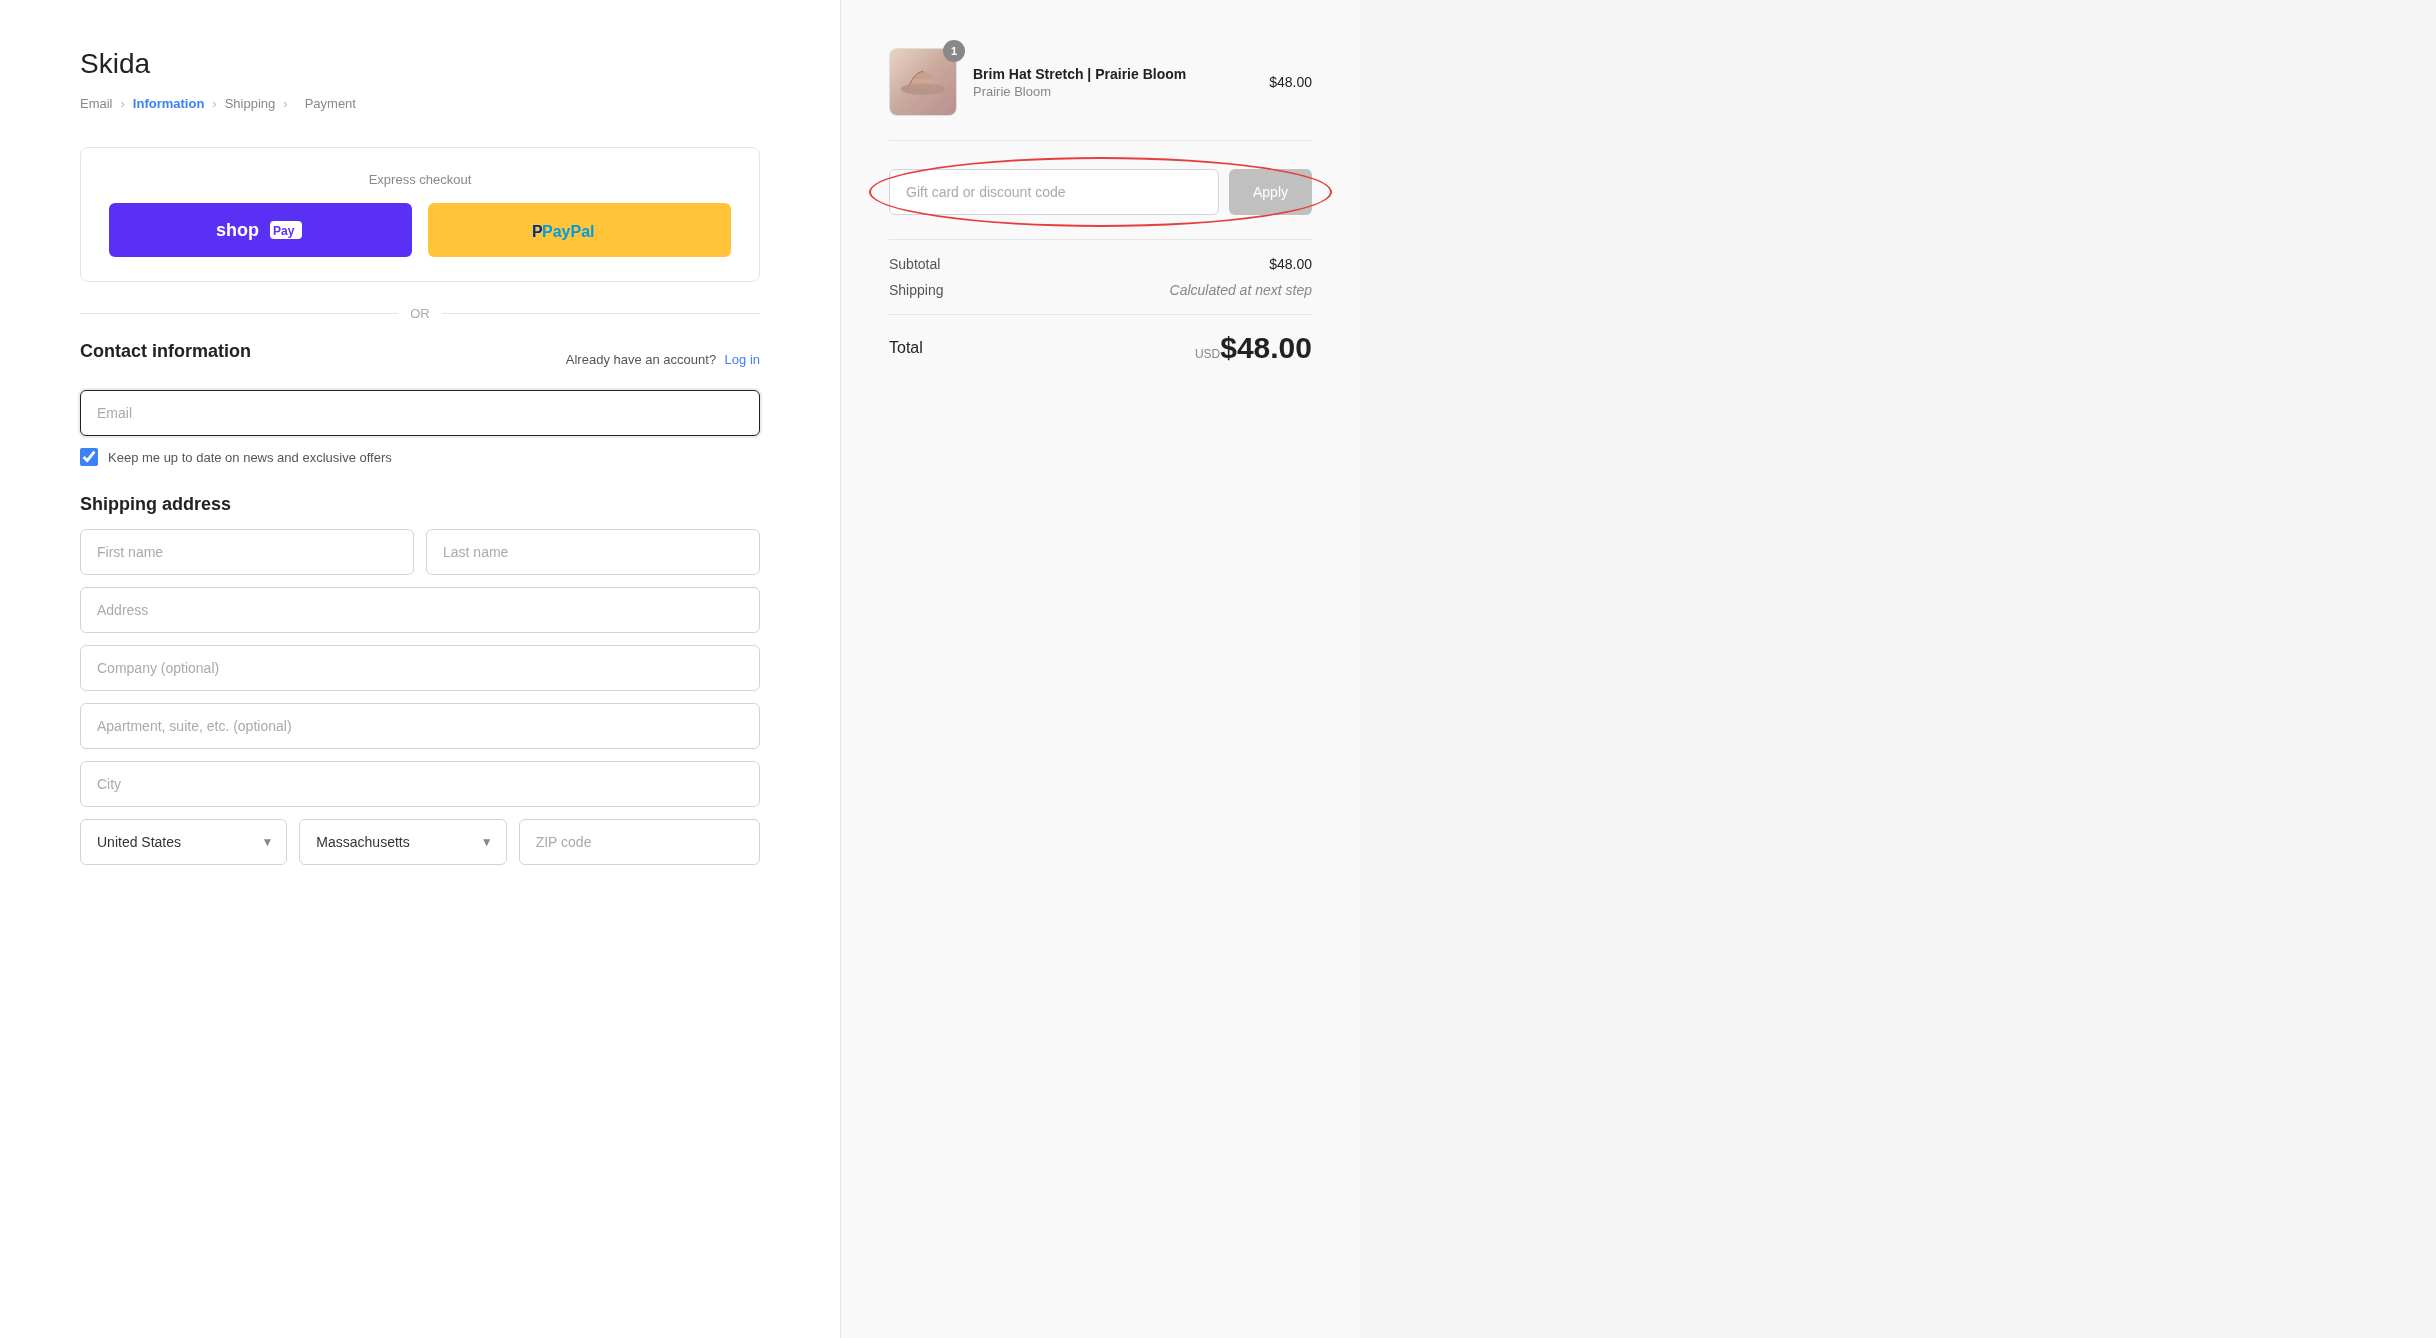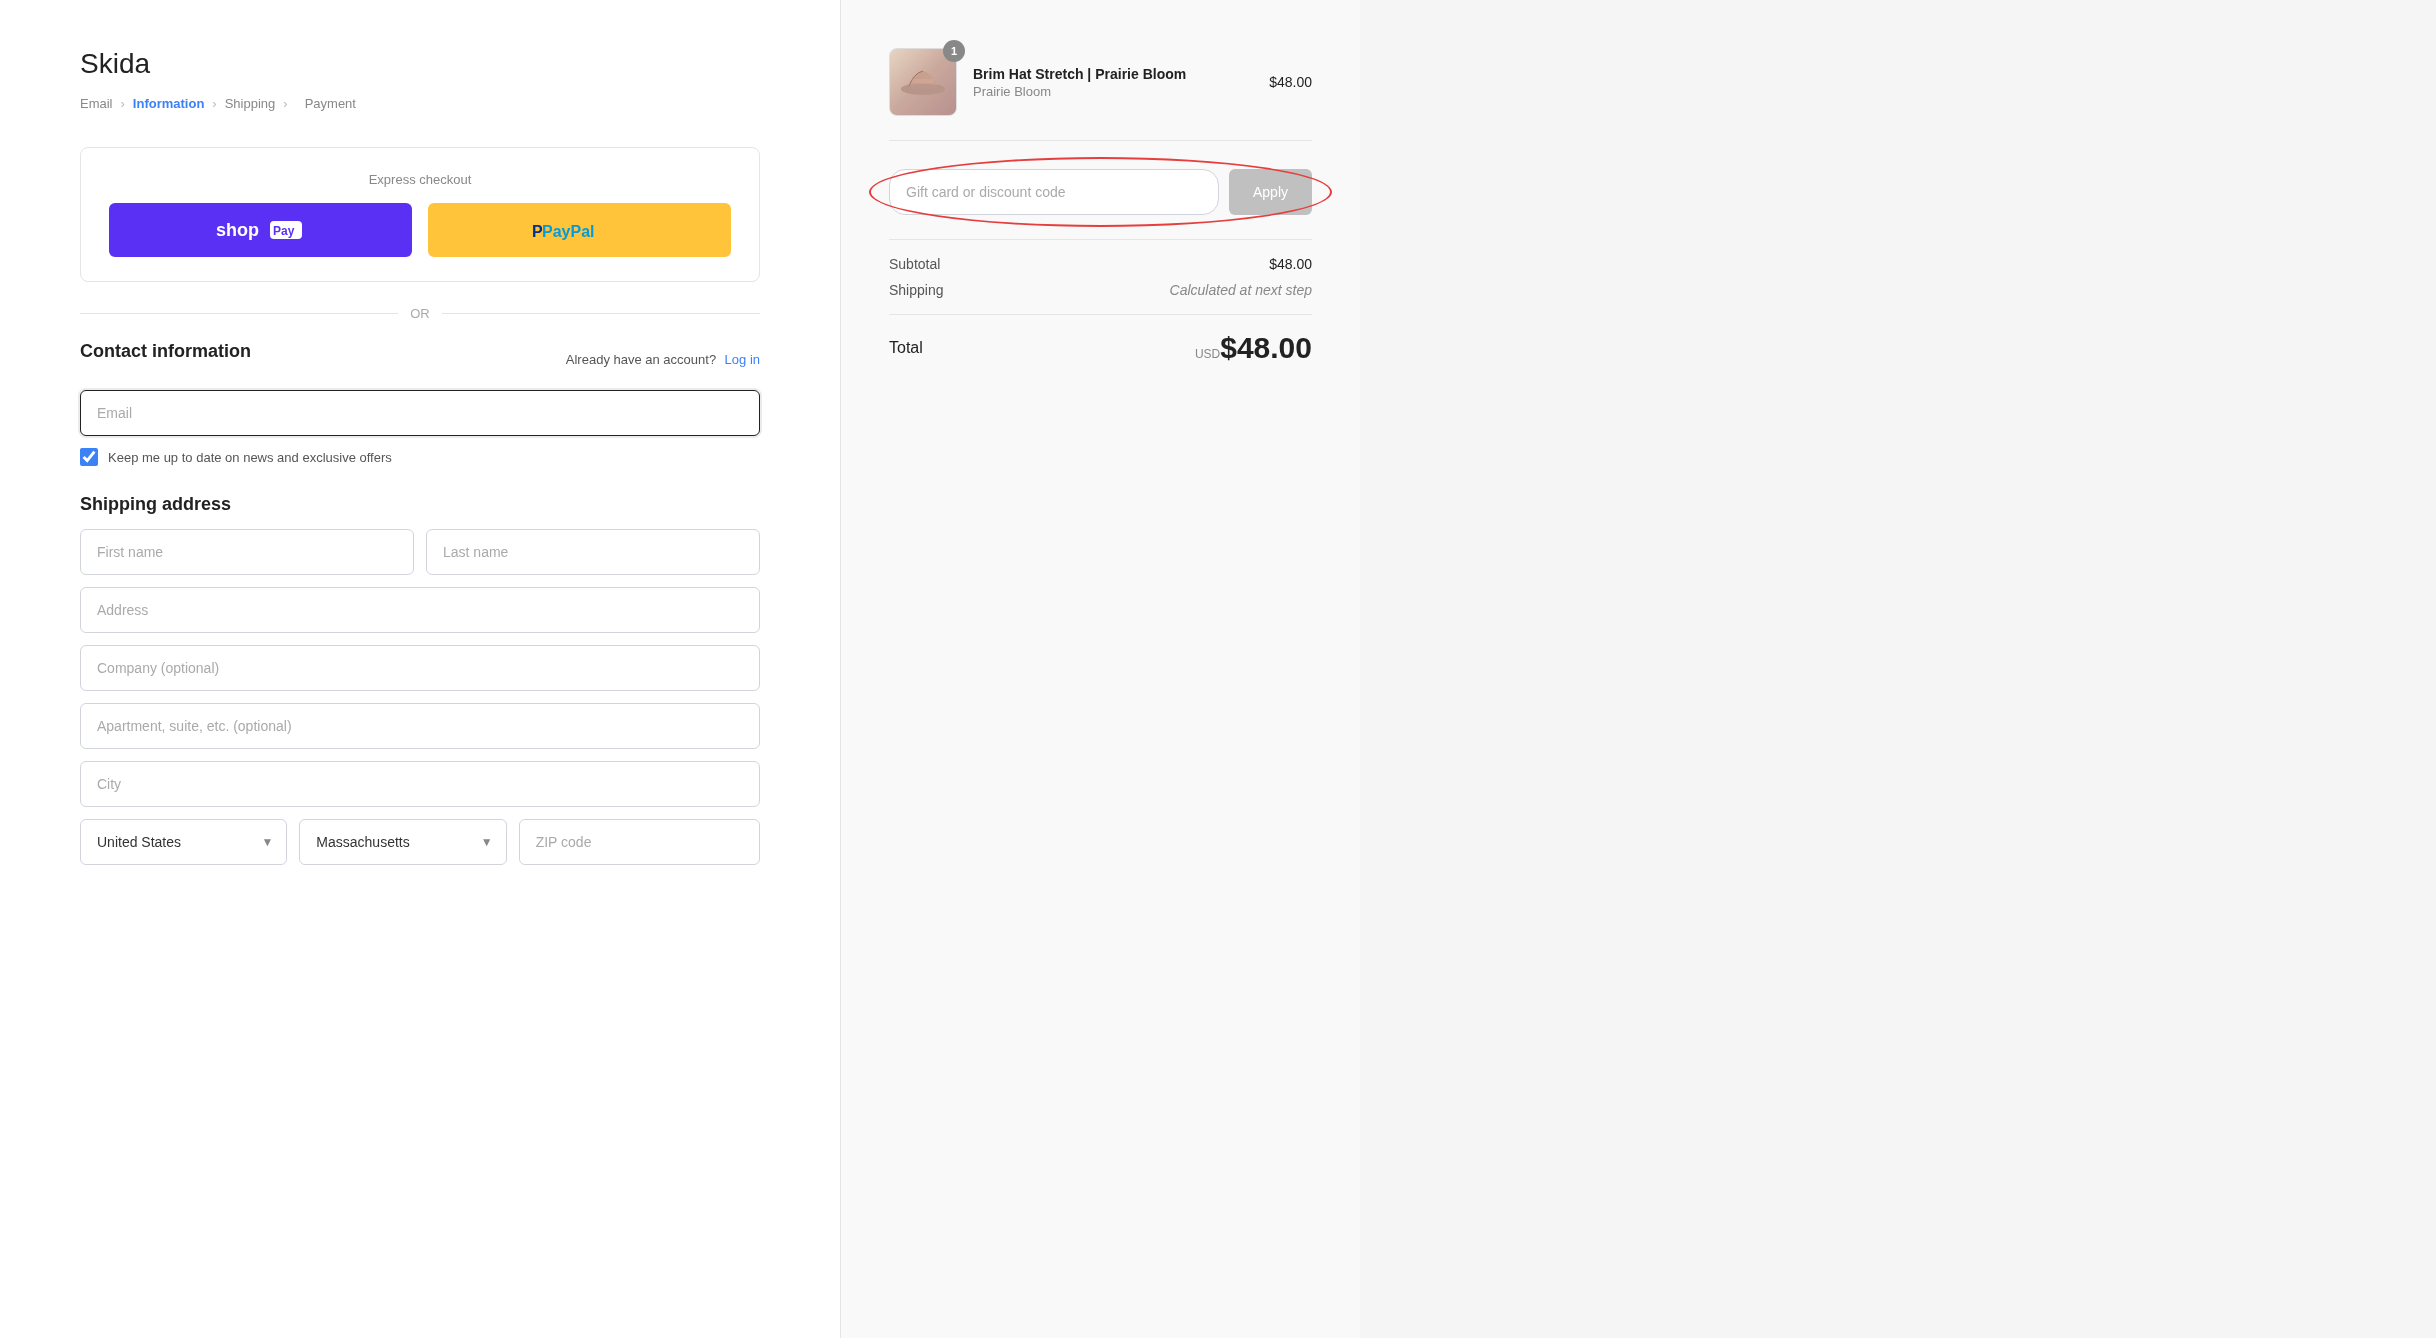--- a/index.html
+++ b/index.html
@@ -276,21 +276,21 @@
       border-radius: 50%;
       pointer-events: none;
     }
     .discount-row {
       display: flex;
       gap: 10px;
     }
     .discount-input {
       flex: 1;
       border: 1px solid #d1d5db;
-      border-radius: 16px;
+      border-radius: 6px;
       padding: 14px 16px;
       font-size: 14px;
       color: #333;
       background: #fff;
       outline: none;
     }
     .discount-input::placeholder {
       color: #aaa;
     }
     .btn-apply {

